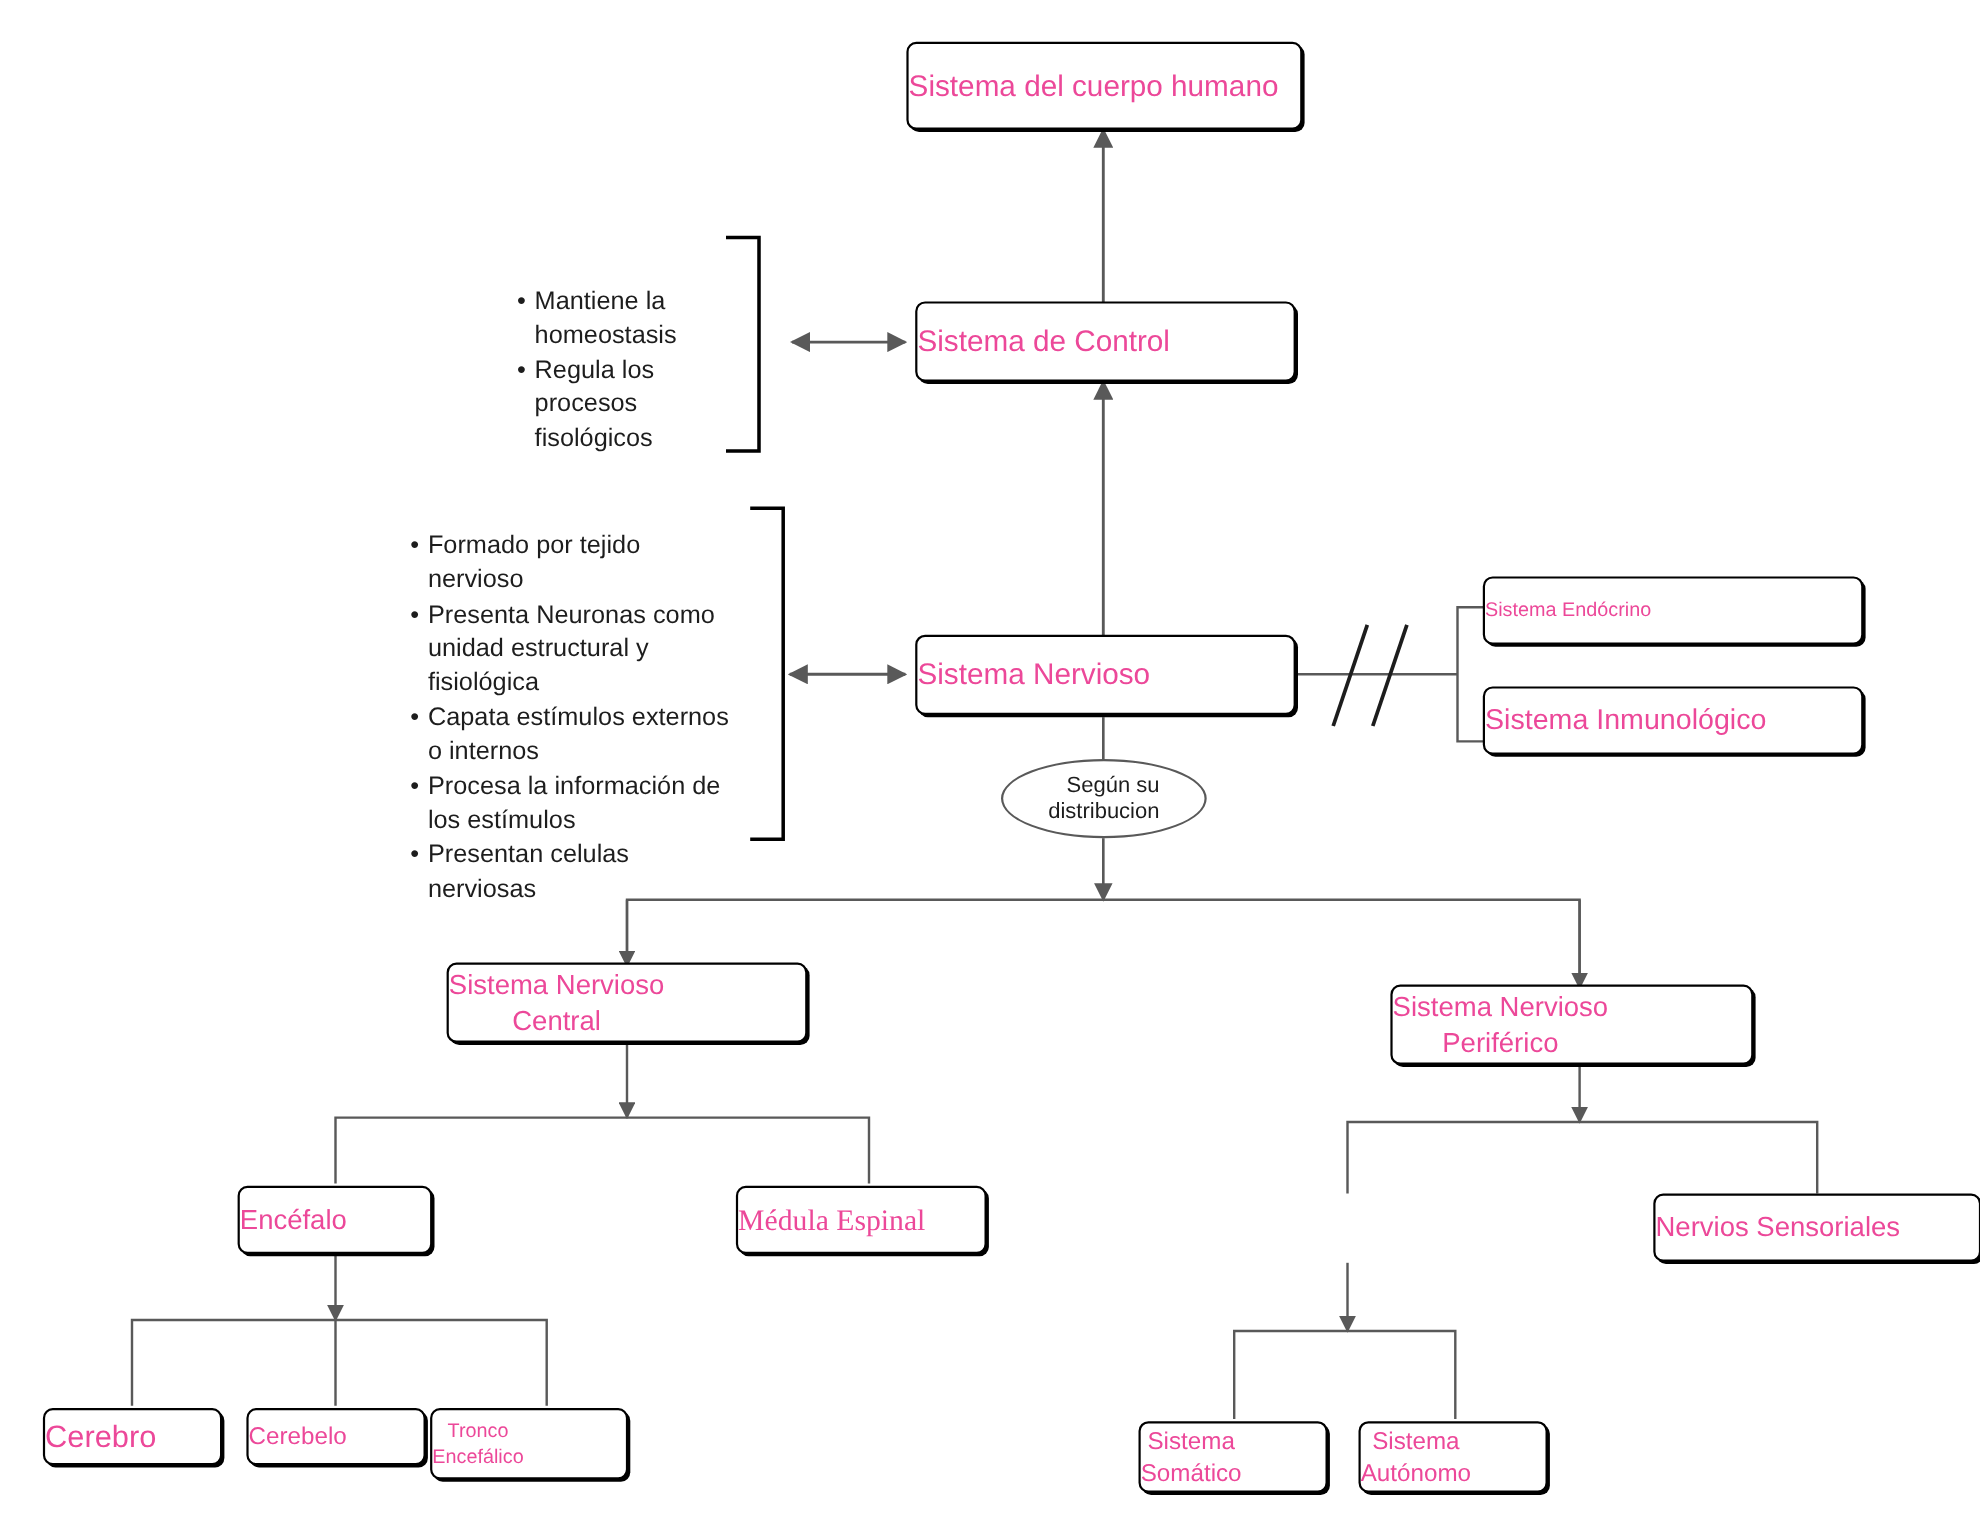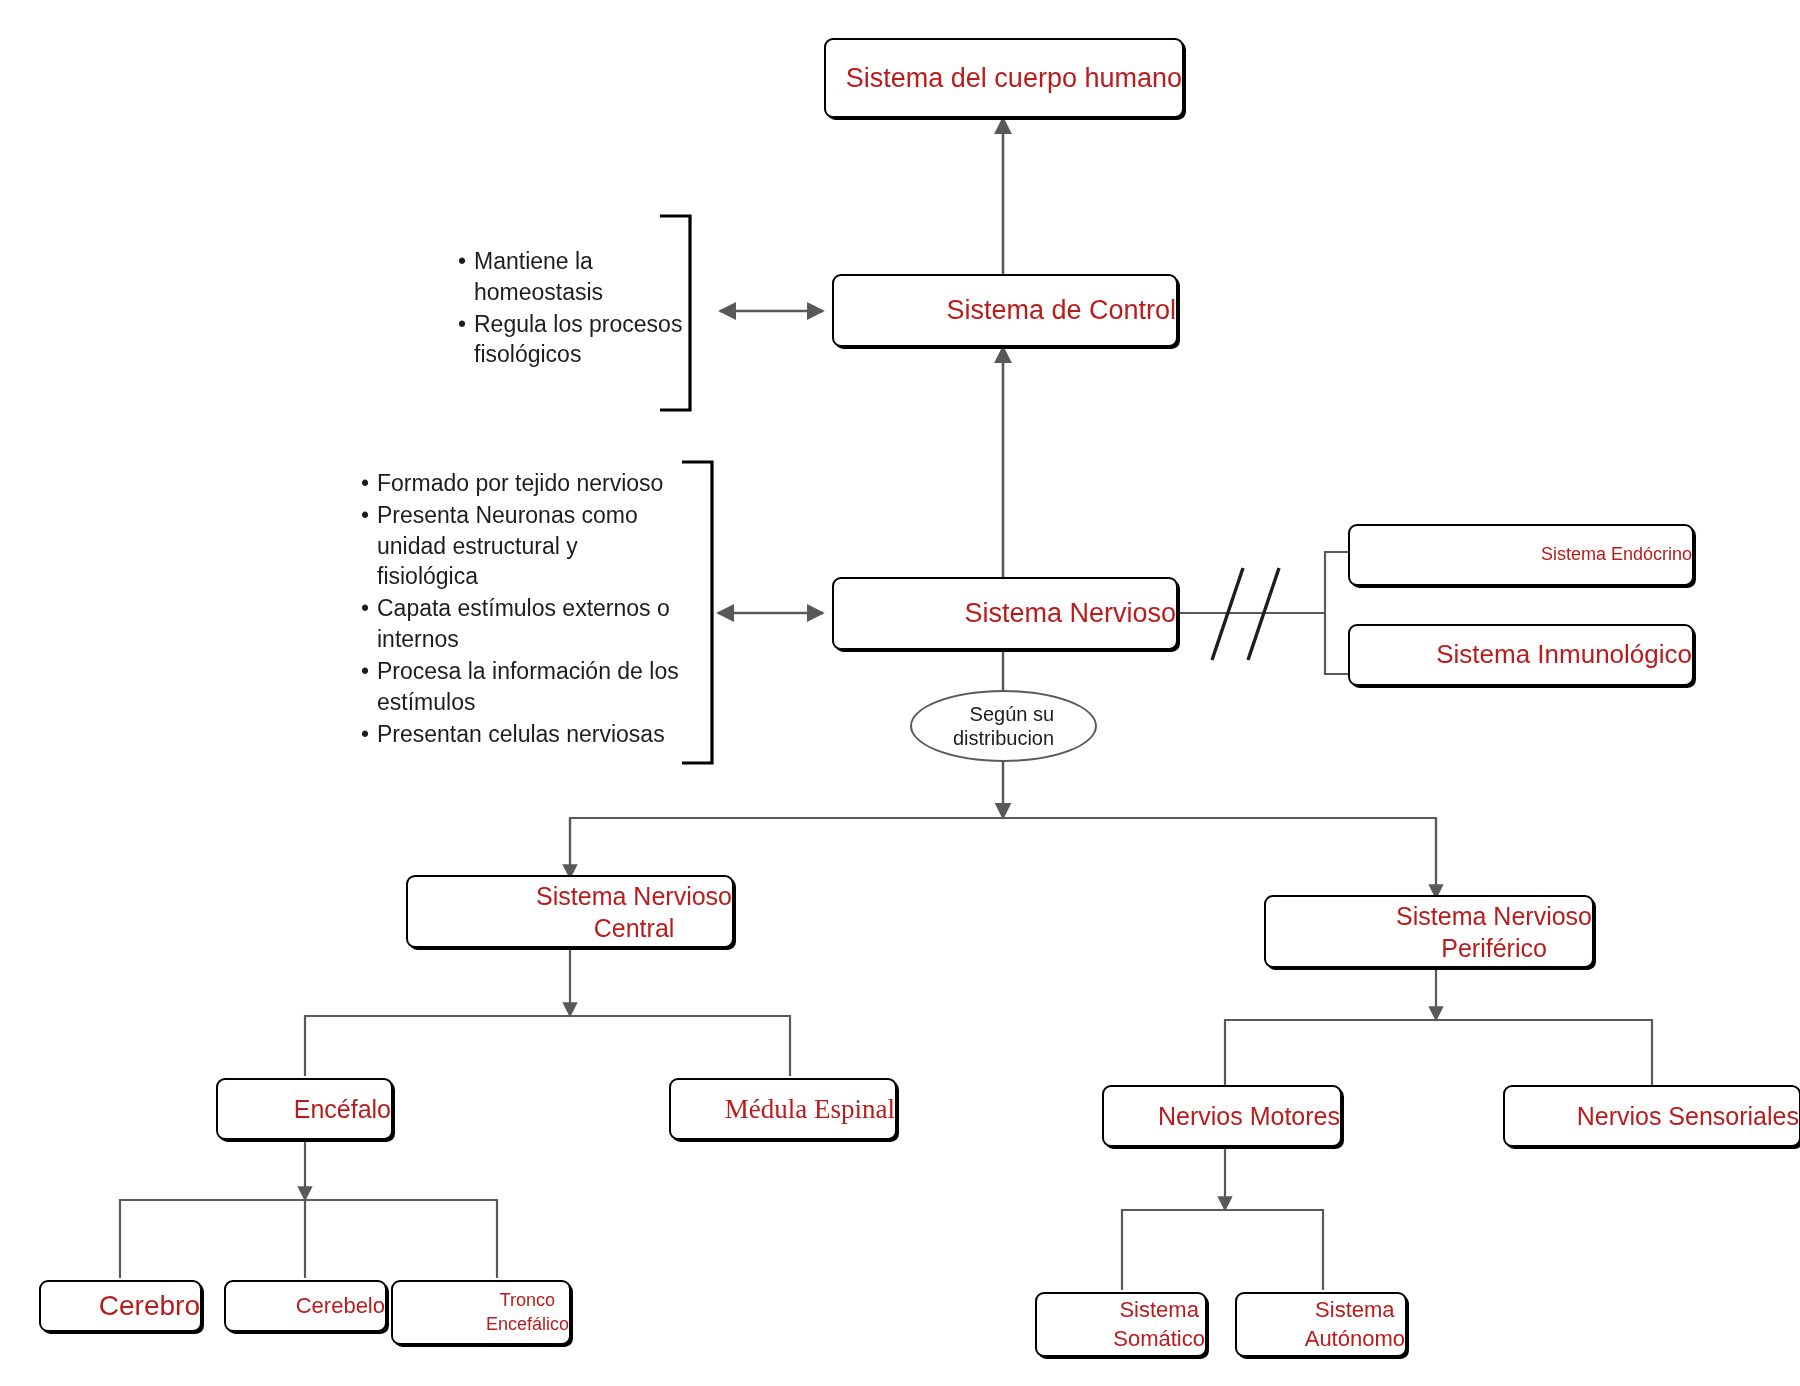--- a/index.html
+++ b/index.html
@@ -27,23 +27,23 @@
   }
   .node {
     position: absolute;
     box-sizing: border-box;
     background: #ffffff;
     border: 2.5px solid #000000;
     border-radius: 9px;
     box-shadow: 2.5px 2.5px 0 -0.5px #000000;
     display: flex;
     align-items: center;
-    justify-content: flex-end;
+    justify-content: flex-start;
     text-align: center;
-    color: #b91c1c;
+    color: #ec4899;
     line-height: 1.28;
     white-space: pre-line;
     z-index: 3;
   }
   .ellipse {
     position: absolute;
     box-sizing: border-box;
     background: #ffffff;
     border: 2px solid #595959;
     border-radius: 50%;
@@ -57,21 +57,21 @@
     z-index: 3;
   }
   .notelist {
     position: absolute;
     box-sizing: border-box;
     color: #1d1d1d;
     line-height: 1.34;
     z-index: 3;
   }
   .notelist ul {
-    margin: 0;
+    margin: 12px;
     padding: 0 0 0 22px;
     list-style: none;
   }
   .notelist li {
     position: relative;
     margin: 0 0 1px 0;
   }
   .notelist li::before {
     content: "\2022";
     position: absolute;
@@ -180,23 +180,20 @@
   </div>
 
   <div class="node" style="left:216px; top:1078px; width:177px; height:62px; font-size:25px;">
     <span>Encéfalo</span>
   </div>
 
   <div class="node" style="left:669px; top:1078px; width:228px; height:62px; font-size:27px;font-family:Liberation Serif, serif;">
     <span>Médula Espinal</span>
   </div>
 
-  <div class="node" style="left:1102px; top:1085px; width:240px; height:62px; font-size:25px;">
-    <span>Nervios Motores</span>
-  </div>
 
   <div class="node" style="left:1503px; top:1085px; width:298px; height:62px; font-size:25px;">
     <span>Nervios Sensoriales</span>
   </div>
 
   <div class="node" style="left:39px; top:1280px; width:163px; height:52px; font-size:28px;">
     <span>Cerebro</span>
   </div>
 
   <div class="node" style="left:224px; top:1280px; width:163px; height:52px; font-size:22px;">

